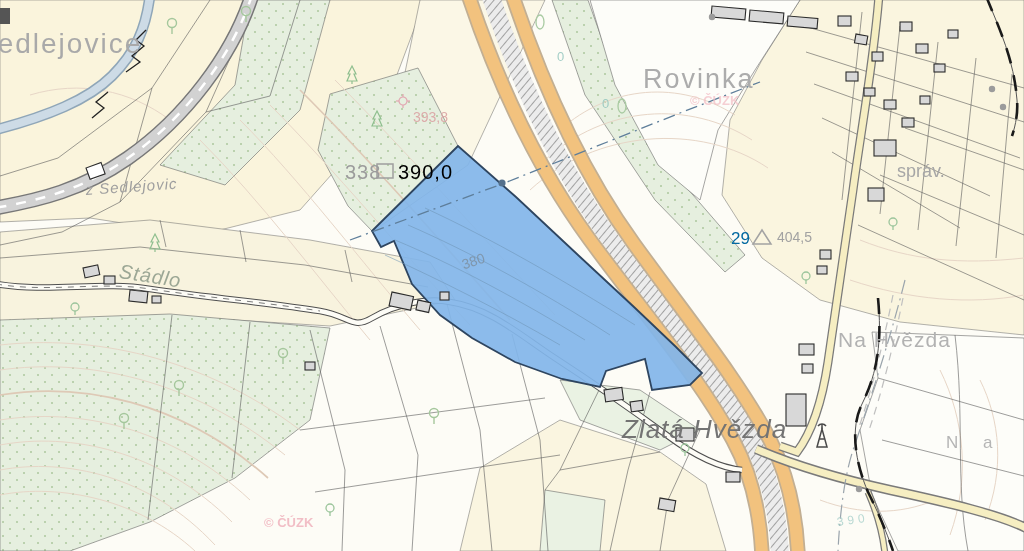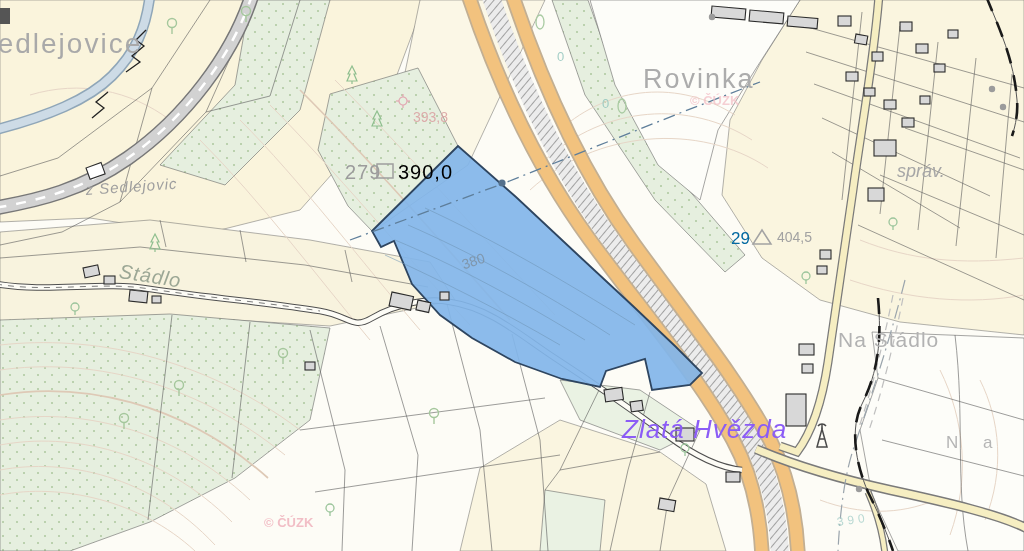--- a/index.html
+++ b/index.html
@@ -284,28 +284,28 @@
         <use href="#sym-square-sym" x="385" y="171"></use>
         <use href="#sym-triangle-sym" x="762" y="238"></use>
       </g>
 </svg>
 
 <div id="labels-layer">
       <span class="map-label" style="left: -23px; top: 30px; font-size: 28px; color: rgb(169, 169, 169); letter-spacing: 2px;">Sedlejovice</span>
       <span class="map-label" style="left: 85px; top: 182px; font-size: 15px; color: rgb(159, 159, 159); font-style: italic; transform: rotate(-4deg); letter-spacing: 1px;">z Sedlejovic</span>
       <span class="map-label" style="left: 121px; top: 261px; font-size: 20px; color: rgb(156, 167, 149); font-style: italic; transform: rotate(9deg); letter-spacing: 1px;">Stádlo</span>
       <span class="map-label" style="left: 628px; top: 66px; font-size: 27px; color: rgb(172, 172, 172); letter-spacing: 2px; margin-left: 15px;">Rovinka</span>
-      <span class="map-label" style="left: 345px; top: 162px; font-size: 20px; color: rgb(156, 156, 156); letter-spacing: 1px;">279</span>
+      <span class="map-label" style="left: 345px; top: 162px; font-size: 20px; color: rgb(156, 156, 156); letter-spacing: 1px;">338</span>
       <span class="map-label" style="left: 398px; top: 162px; font-size: 20px; color: #000000; letter-spacing: 1px;">390,0</span>
       <span class="map-label" style="left: 385px; top: 110px; font-size: 14px; color: rgb(219, 164, 164); opacity: 0.9; margin-left: 28px;">393,8</span>
       <span class="map-label" style="left: 731px; top: 230px; font-size: 17px; color: #0369a1;">29</span>
       <span class="map-label" style="left: 777px; top: 230px; font-size: 14px; color: rgb(162, 162, 162);">404,5</span>
-      <span class="map-label" style="left: 897px; top: 162px; font-size: 18px; color: rgb(166, 166, 166); font-style: italic;">správ.</span>
-      <span class="map-label" style="left: 838px; top: 329px; font-size: 21px; color: rgb(178, 178, 178); letter-spacing: 1px;">Na Stádlo</span>
-      <span class="map-label" style="left: 622px; top: 416px; font-size: 26px; color: #8b5cf6; font-style: italic; letter-spacing: 1px;">Zlatá Hvězda</span>
+      <span class="map-label" style="left: 897px; top: 162px; font-size: 18px; color: rgb(166, 166, 166); ">správ.</span>
+      <span class="map-label" style="left: 838px; top: 329px; font-size: 21px; color: rgb(178, 178, 178); letter-spacing: 1px;">Na Hvězda</span>
+      <span class="map-label" style="left: 622px; top: 416px; font-size: 26px; color: #737373; font-style: italic; letter-spacing: 1px;">Zlatá Hvězda</span>
       <span class="map-label" style="left: 946px; top: 434px; font-size: 17px; color: rgb(181, 181, 181); letter-spacing: 10px;">N a</span>
       <span class="map-label" style="left: 460px; top: 258px; font-size: 14px; color: rgb(126, 147, 166); transform: rotate(-18deg); opacity: 0.9;">380</span>
       <span class="map-label" style="left: 557px; top: 50px; font-size: 13px; color: rgb(143, 196, 188); opacity: 0.8;">0</span>
       <span class="map-label" style="left: 602px; top: 97px; font-size: 13px; color: rgb(143, 196, 188); opacity: 0.8;">0</span>
       <span class="map-label" style="left: 836px; top: 516px; font-size: 12px; color: rgb(155, 202, 196); transform: rotate(-8deg); letter-spacing: 4px; opacity: 0.7;">390</span>
       <span class="map-label" style="left: 690px; top: 94px; font-size: 13px; color: rgb(243, 188, 196); font-weight: bold; opacity: 0.7;">© ČÚZK</span>
       <span class="map-label" style="left: 264px; top: 516px; font-size: 13px; color: rgb(240, 180, 190); font-weight: bold; opacity: 0.85;">© ČÚZK</span>
     </div>
 </div>
 

